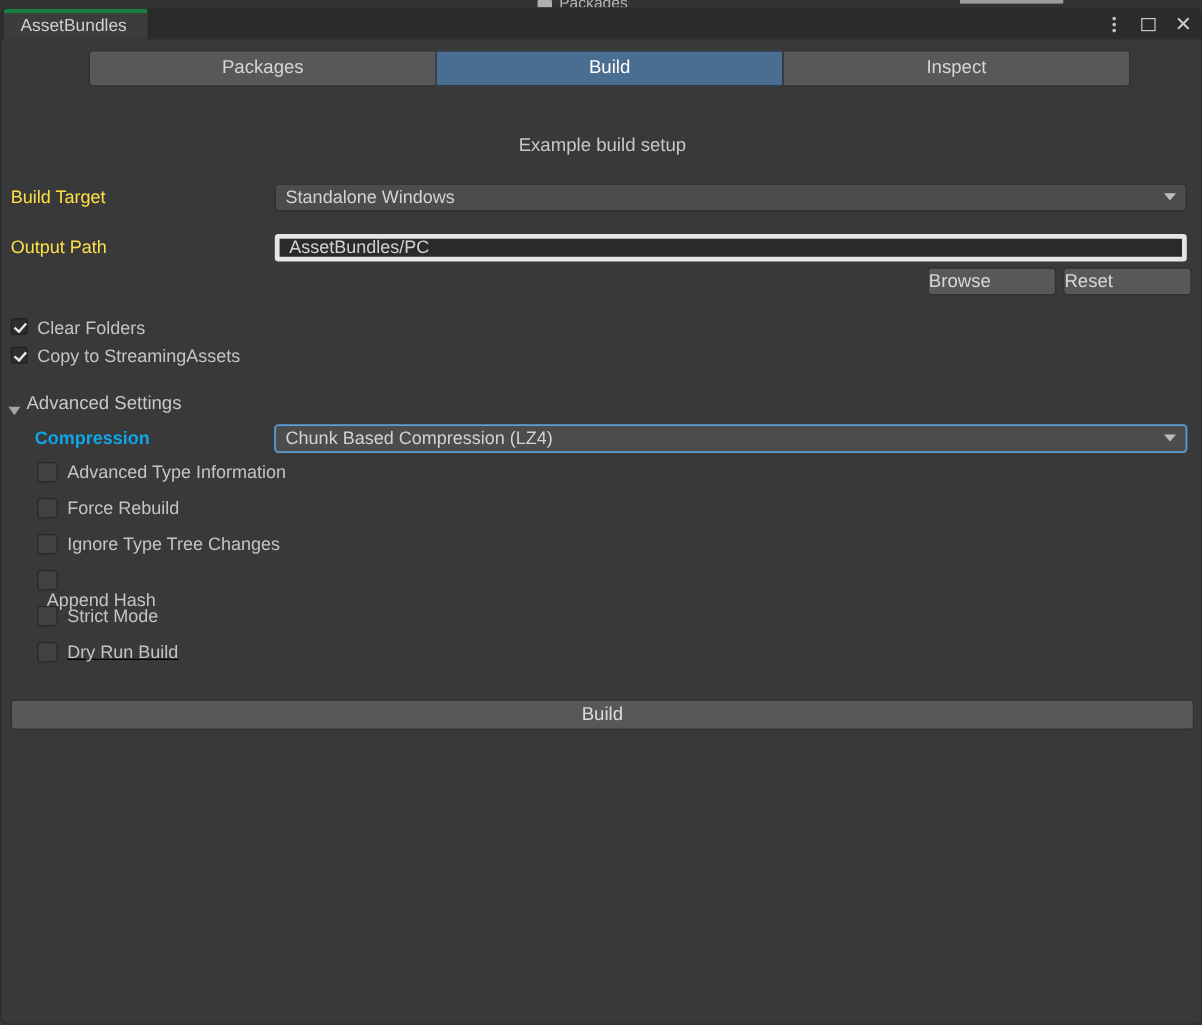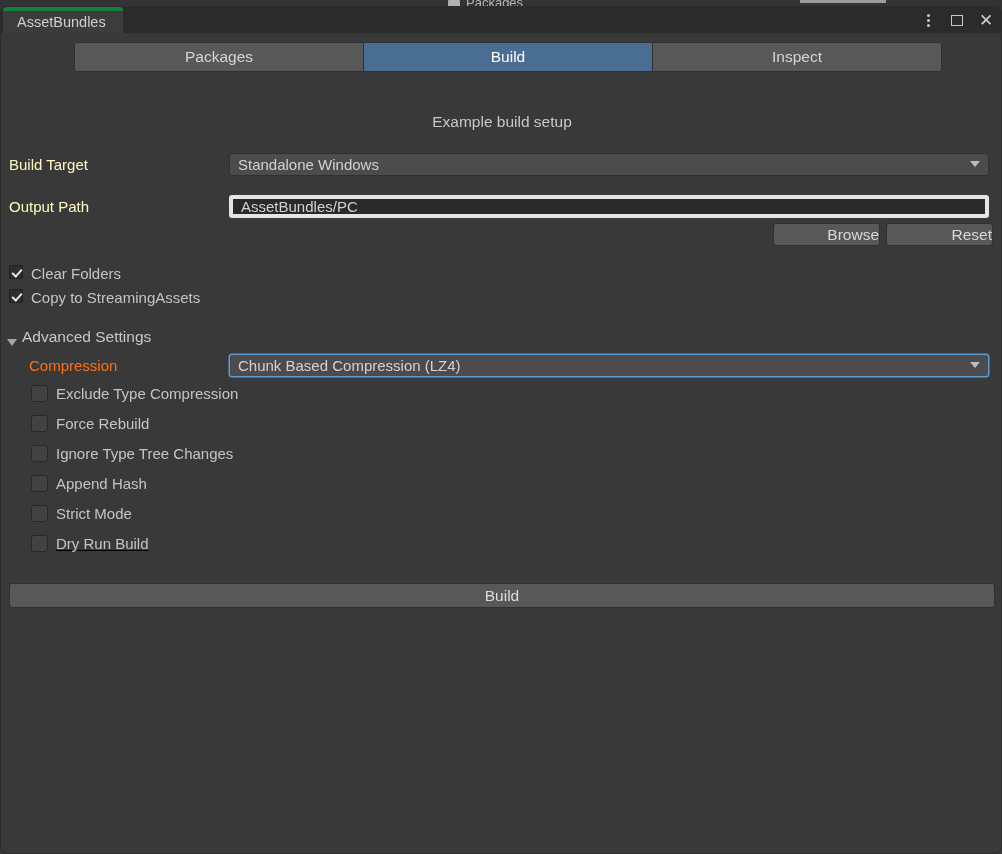--- a/index.html
+++ b/index.html
@@ -176,23 +176,23 @@
     width: 1002px;
     height: 24px;
     display: flex;
     align-items: center;
   }
   .field-label {
     width: 228px;
     padding-left: 8px;
     box-sizing: border-box;
     font-size: 15px;
-    color: #fef9c3;
-  }
-  .field-label.accent { color: #f97316; padding-left: 28px; }
+    color: #fde047;
+  }
+  .field-label.accent { color: #0ea5e9; padding-left: 28px; font-weight: bold; }
 
   .popup {
     position: relative;
     height: 23px;
     width: 760px;
     background: #4c4c4c;
     border: 1px solid #303030;
     border-radius: 3px;
     box-sizing: border-box;
     display: flex;
@@ -236,21 +236,21 @@
     gap: 6px;
   }
   .minibtn {
     width: 107px; height: 23px;
     background: #585858;
     border: 1px solid #303030;
     border-radius: 3px;
     box-sizing: border-box;
     display: flex;
     align-items: center;
-    justify-content: flex-end;
+    justify-content: flex-start;
     font-size: 15.5px;
     color: #d8d8d8;
   }
 
   
   .check-row {
     position: absolute;
     left: 0;
     display: flex;
     height: 22px;
@@ -418,31 +418,31 @@
     <div class="field-row" style="top:320px;">
       <div class="field-label accent">Compression</div>
       <div class="popup focused">
         <span>Chunk Based Compression (LZ4)</span>
         <span class="caret"></span>
       </div>
     </div>
 
     <div class="check-row" style="left:30px; top:352px;">
       <span class="cbox big"></span>
-      <span class="check-label">Exclude Type Compression</span>
+      <span class="check-label">Advanced Type Information</span>
     </div>
     <div class="check-row" style="left:30px; top:382px;">
       <span class="cbox big"></span>
       <span class="check-label">Force Rebuild</span>
     </div>
     <div class="check-row" style="left:30px; top:412px;">
       <span class="cbox big"></span>
       <span class="check-label">Ignore Type Tree Changes</span>
     </div>
-    <div class="check-row" style="left:30px; top:442px;">
+    <div class="check-row" style="left:30px; top:442px;flex-direction:column;">
       <span class="cbox big"></span>
       <span class="check-label">Append Hash</span>
     </div>
     <div class="check-row" style="left:30px; top:472px;">
       <span class="cbox big"></span>
       <span class="check-label">Strict Mode</span>
     </div>
     <div class="check-row" style="left:30px; top:502px;text-decoration:underline;">
       <span class="cbox big"></span>
       <span class="check-label">Dry Run Build</span>

